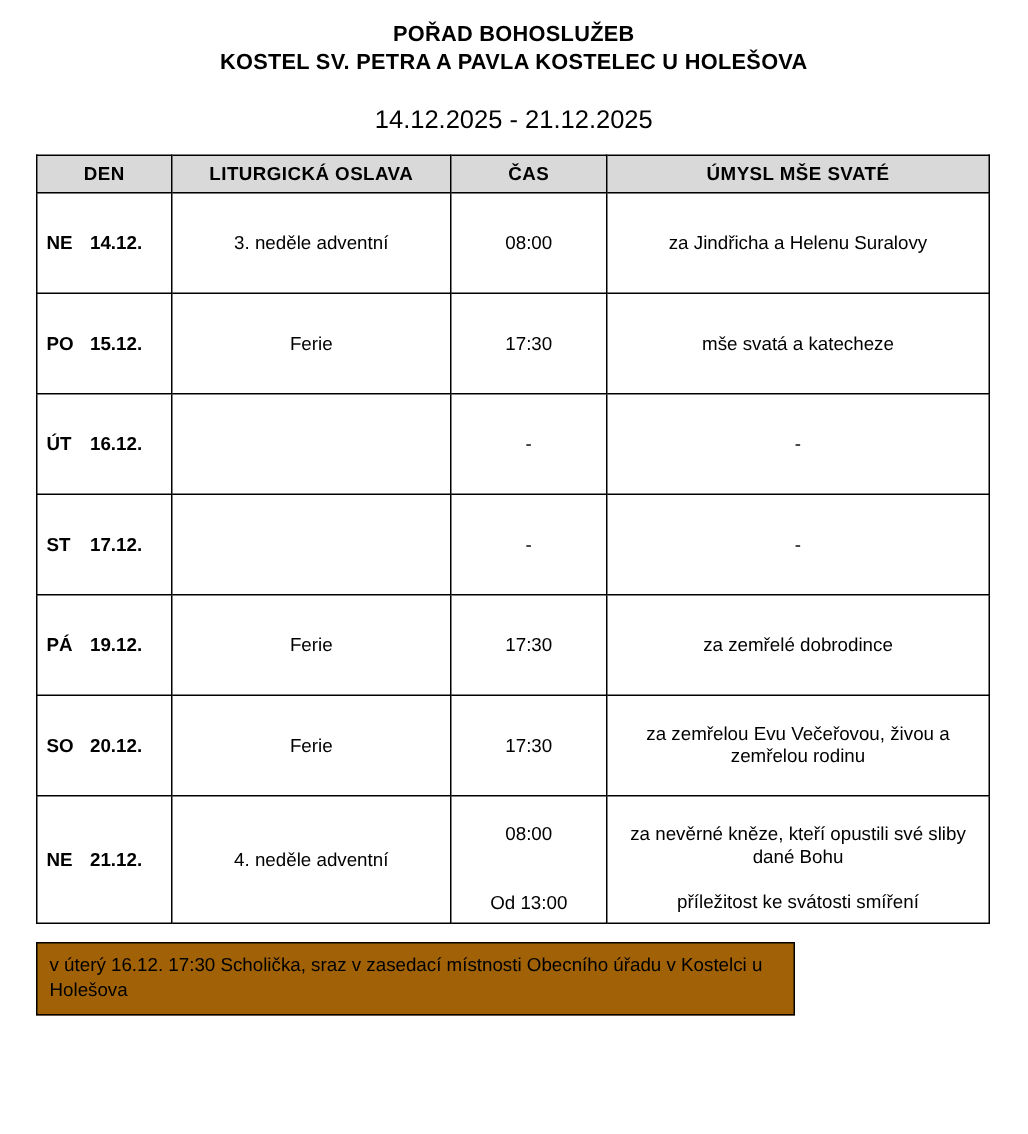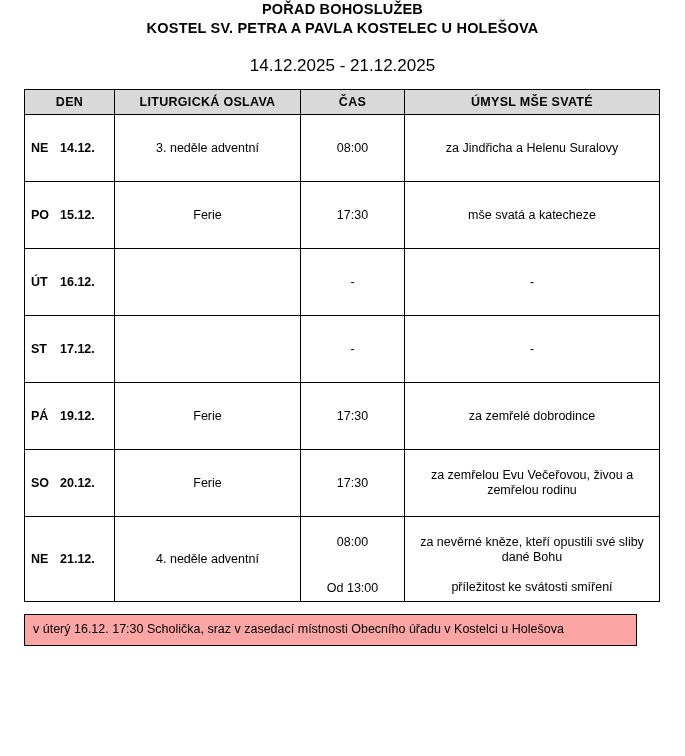--- a/index.html
+++ b/index.html
@@ -15,20 +15,21 @@
     overflow: hidden;
   }
   .page {
     position: relative;
     width: 685px;
     height: 756px;
     box-sizing: border-box;
   }
   .header {
     text-align: center;
+    padding-top: 14px;
   }
   .header .title-line {
     font-size: 14.5px;
     font-weight: bold;
     letter-spacing: 0.2px;
     line-height: 19px;
   }
   .header .date-range {
     font-size: 17px;
     font-weight: normal;
@@ -99,23 +100,23 @@
     min-height: 76px;
   }
   .stack .top {
     padding-top: 14px;
   }
   .stack .bottom {
     padding-bottom: 2px;
   }
   .note {
     margin: 12px 24px 0 24px;
-    width: 613px;
+    width: 506px;
     box-sizing: border-box;
-    background: #fca5a5;
+    background: #a16207;
     border: 1px solid #000000;
     font-size: 12.5px;
     line-height: 17px;
     padding: 6px 8px 7px 8px;
   }
 </style>
 </head>
 <body>
 
 <div class="page">

